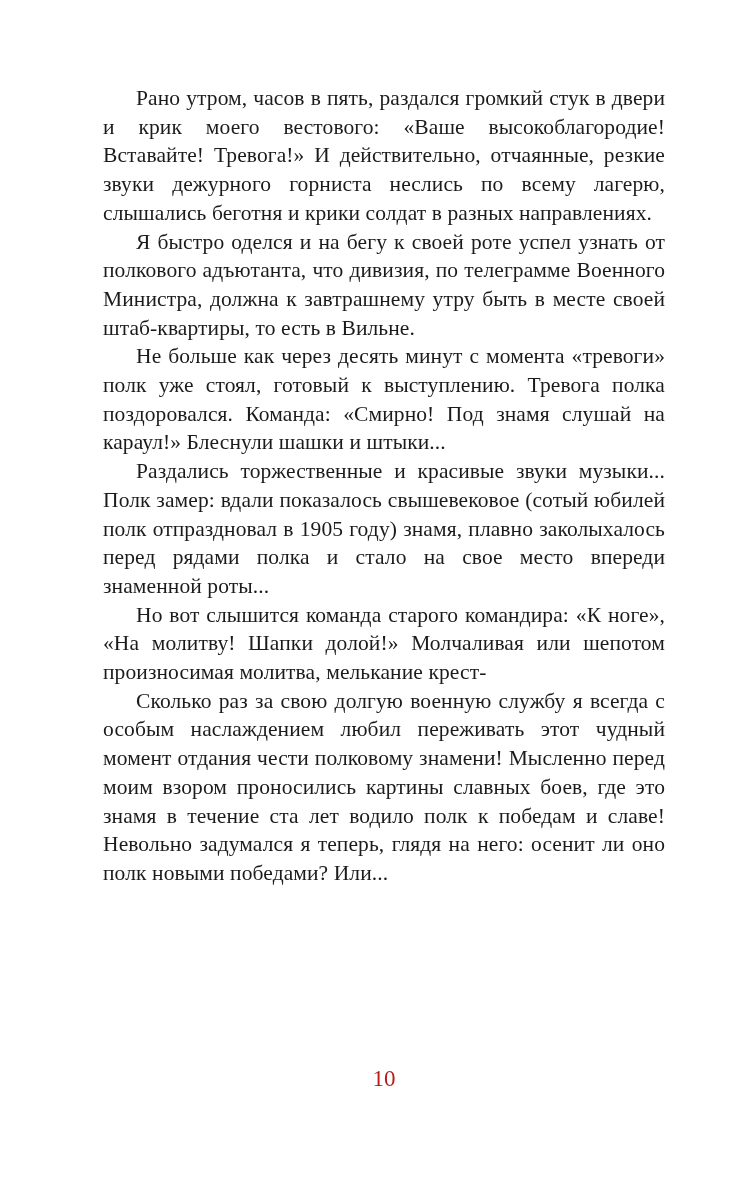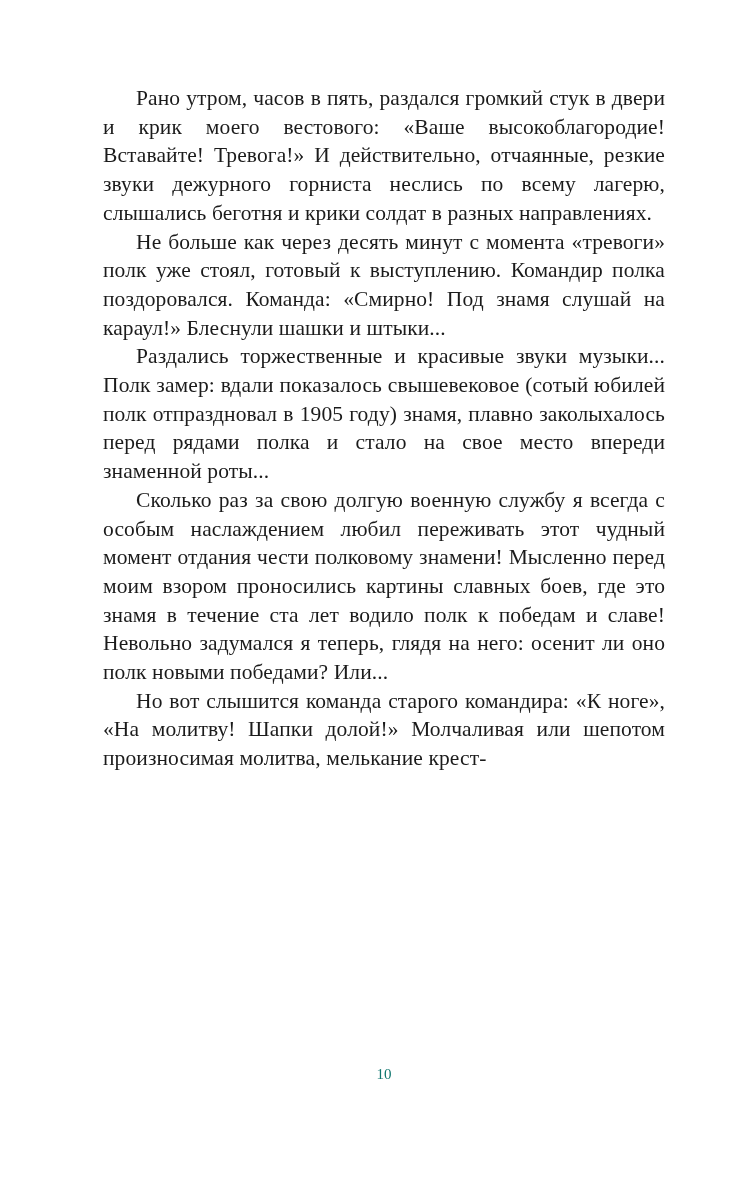--- a/index.html
+++ b/index.html
@@ -31,29 +31,30 @@
     margin: 0;
     padding: 0;
     text-indent: 33px;
   }
   .page-number {
     position: absolute;
     left: 103px;
     top: 1066px;
     width: 562px;
     text-align: center;
-    font-size: 15px;
-    color: #0f766e;
+    font-size: 23px;
+    color: #b91c1c;
   }
 </style>
 </head>
 <body>
 
 <div class="page">
   <div class="text-block">
     <p>Рано утром, часов в пять, раздался громкий стук в двери и крик моего вестового: «Ваше высокоблагородие! Вставайте! Тревога!» И действительно, отчаянные, резкие звуки дежурного горниста неслись по всему лагерю, слышались беготня и крики солдат в разных направлениях.</p>
-    <p>Не больше как через десять минут с момента «тревоги» полк уже стоял, готовый к выступлению. Командир полка поздоровался. Команда: «Смирно! Под знамя слушай на караул!» Блеснули шашки и штыки...</p>
+    <p>Я быстро оделся и на бегу к своей роте успел узнать от полкового адъютанта, что дивизия, по телеграмме Военного Министра, должна к завтрашнему утру быть в месте своей штаб-квартиры, то есть в Вильне.</p>
+    <p>Не больше как через десять минут с момента «тревоги» полк уже стоял, готовый к выступлению. Тревога полка поздоровался. Команда: «Смирно! Под знамя слушай на караул!» Блеснули шашки и штыки...</p>
     <p>Раздались торжественные и красивые звуки музыки... Полк замер: вдали показалось свышевековое (сотый юбилей полк отпраздновал в 1905 году) знамя, плавно заколыхалось перед рядами полка и стало на свое место впереди знаменной роты...</p>
+    <p>Но вот слышится команда старого командира: «К ноге», «На молитву! Шапки долой!» Молчаливая или шепотом произносимая молитва, мелькание крест-</p>
     <p>Сколько раз за свою долгую военную службу я всегда с особым наслаждением любил переживать этот чудный момент отдания чести полковому знамени! Мысленно перед моим взором проносились картины славных боев, где это знамя в течение ста лет водило полк к победам и славе! Невольно задумался я теперь, глядя на него: осенит ли оно полк новыми победами? Или...</p>
-    <p>Но вот слышится команда старого командира: «К ноге», «На молитву! Шапки долой!» Молчаливая или шепотом произносимая молитва, мелькание крест-</p>
   </div>
   <div class="page-number">10</div>
 </div>
 
 </body></html>

